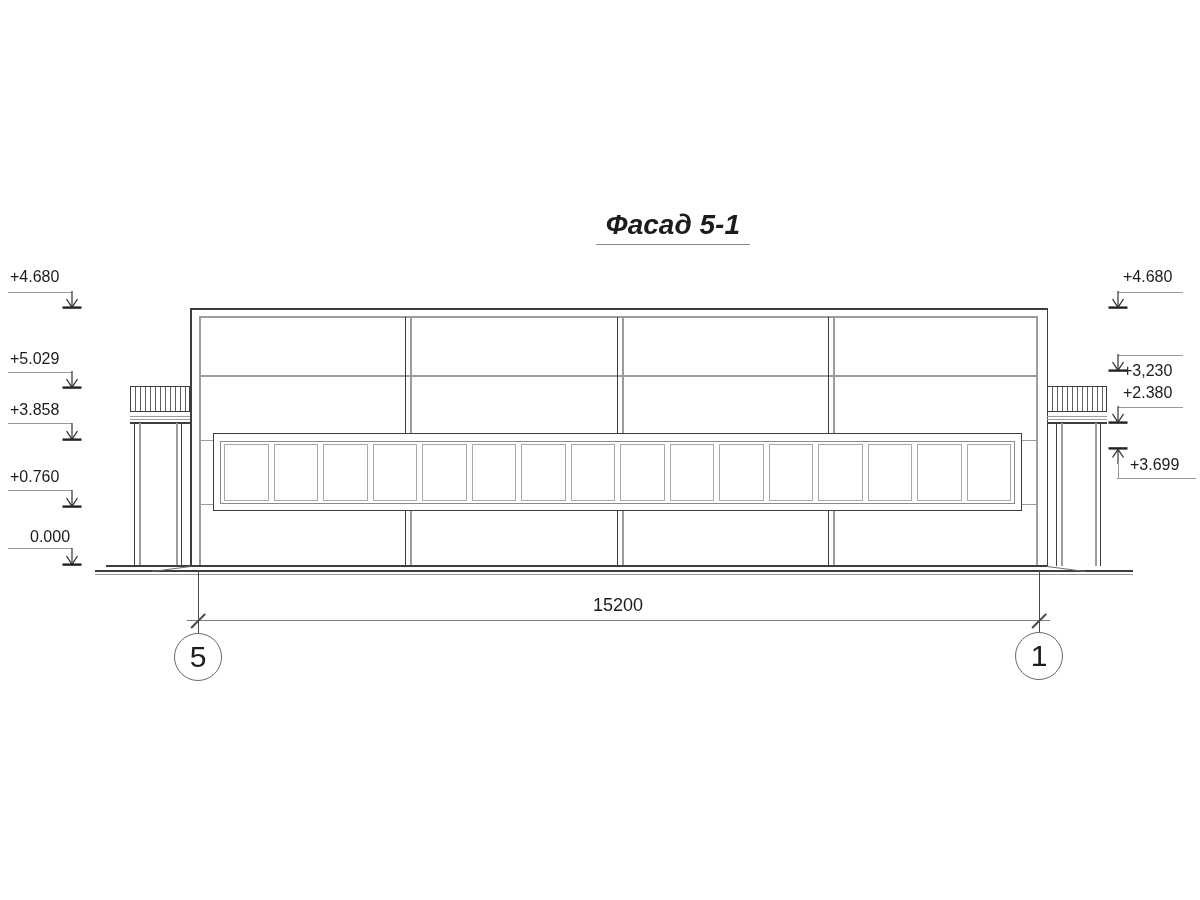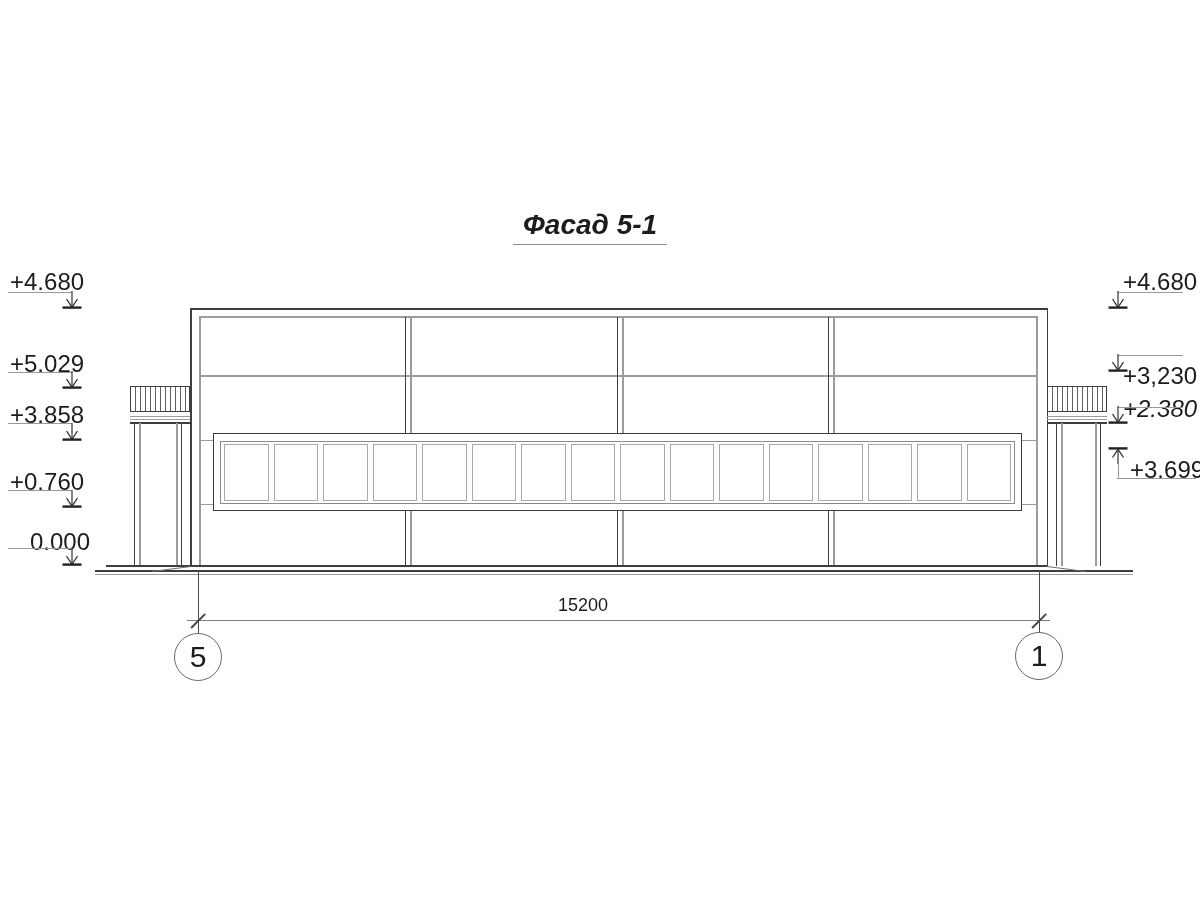--- a/index.html
+++ b/index.html
@@ -13,40 +13,40 @@
   }
   html,body{margin:0;padding:0;background:var(--background);}
   .canvas{
     position:relative;width:1200px;height:900px;background:var(--background);
     overflow:hidden;font-family:"Liberation Sans",sans-serif;color:var(--text);
   }
   .hline{position:absolute;background:var(--line-dark);}
   .hline.gray{background:var(--line-gray);}
   .vline{position:absolute;background:var(--line-dark);}
   .vline.gray{background:var(--line-gray);}
-  .title-wrap{position:absolute;left:513px;top:209px;width:260px;text-align:left;}
+  .title-wrap{position:absolute;left:490px;top:209px;width:260px;text-align:right;}
   .title-text{
     display:inline-block;font-size:28px;font-style:italic;font-weight:bold;
     color:var(--text);padding:0 10px 3px 10px;border-bottom:1.5px solid var(--line-mid);
     white-space:nowrap;
   }
   .band-outer{position:absolute;left:213px;top:433px;width:809px;height:78px;
     border:1.5px solid var(--line-dark);background:var(--background);box-sizing:border-box;}
   .band-inner{position:absolute;left:220px;top:441px;width:795px;height:63px;
     border:1px solid var(--line-mid);box-sizing:border-box;}
   .panes{position:absolute;left:224px;top:444px;width:787px;height:57px;
     display:grid;grid-gap:5px;}
   .pane{border:1px solid var(--pane-border);background:var(--background);box-sizing:border-box;}
   .cap{position:absolute;top:386px;width:60px;height:26px;border:1px solid var(--line-dark);
     box-sizing:border-box;
     background:repeating-linear-gradient(90deg,transparent 0px,transparent 4px,#606060 4px,#606060 5px);}
-  .elev-label{position:absolute;font-size:24px;white-space:nowrap;color:var(--text);}
+  .elev-label{position:absolute;font-size:16px;white-space:nowrap;color:var(--text);}
   .elev-line{position:absolute;height:1px;background:var(--leader);}
   .elev-arrow{position:absolute;}
-  .dim-text{position:absolute;font-size:18px;color:var(--text);}
+  .dim-text{position:absolute;font-size:18px;color:var(--text);text-align:center;}
   .slash{position:absolute;width:20px;height:1.5px;background:#474747;transform:rotate(-45deg);}
   .axis-circle{position:absolute;width:48px;height:48px;border:1px solid #6a6a6a;border-radius:50%;
     box-sizing:border-box;display:flex;align-items:center;justify-content:center;
     font-size:30px;color:var(--text);background:var(--background);}
   .flare{position:absolute;height:1.2px;background:#6f6f6f;transform-origin:left center;}
 </style>
 </head>
 <body>
 
 <div class="canvas">
@@ -197,21 +197,21 @@
 
   <div class="elev-label" style="left:1123px;top:333px;margin-top:29px;">+3,230</div>
   <div class="elev-line" style="left:1118px;top:355px;width:65px;"></div>
   <svg class="elev-arrow" style="left:1107px;top:354px;" width="22" height="20">
     <line x1="11" y1="0" x2="11" y2="16" stroke="#333" stroke-width="1.2"></line>
     <line x1="5.5" y1="8" x2="11" y2="16.3" stroke="#333" stroke-width="1.3"></line>
     <line x1="16.5" y1="8" x2="11" y2="16.3" stroke="#333" stroke-width="1.3"></line>
     <line x1="1.5" y1="16.6" x2="20.5" y2="16.6" stroke="#222" stroke-width="2.4"></line>
   </svg>
 
-  <div class="elev-label" style="left:1123px;top:395px;font-style:italic;">+2.380</div>
+  <div class="elev-label" style="left:1123px;top:384px;">+2.380</div>
   <div class="elev-line" style="left:1118px;top:407px;width:65px;"></div>
   <svg class="elev-arrow" style="left:1107px;top:406px;" width="22" height="20">
     <line x1="11" y1="0" x2="11" y2="16" stroke="#333" stroke-width="1.2"></line>
     <line x1="5.5" y1="8" x2="11" y2="16.3" stroke="#333" stroke-width="1.3"></line>
     <line x1="16.5" y1="8" x2="11" y2="16.3" stroke="#333" stroke-width="1.3"></line>
     <line x1="1.5" y1="16.6" x2="20.5" y2="16.6" stroke="#222" stroke-width="2.4"></line>
   </svg>
 
   <svg class="elev-arrow" style="left:1107px;top:447px;" width="22" height="17">
     <line x1="1.5" y1="1.4" x2="20.5" y2="1.4" stroke="#222" stroke-width="2.4"></line>

